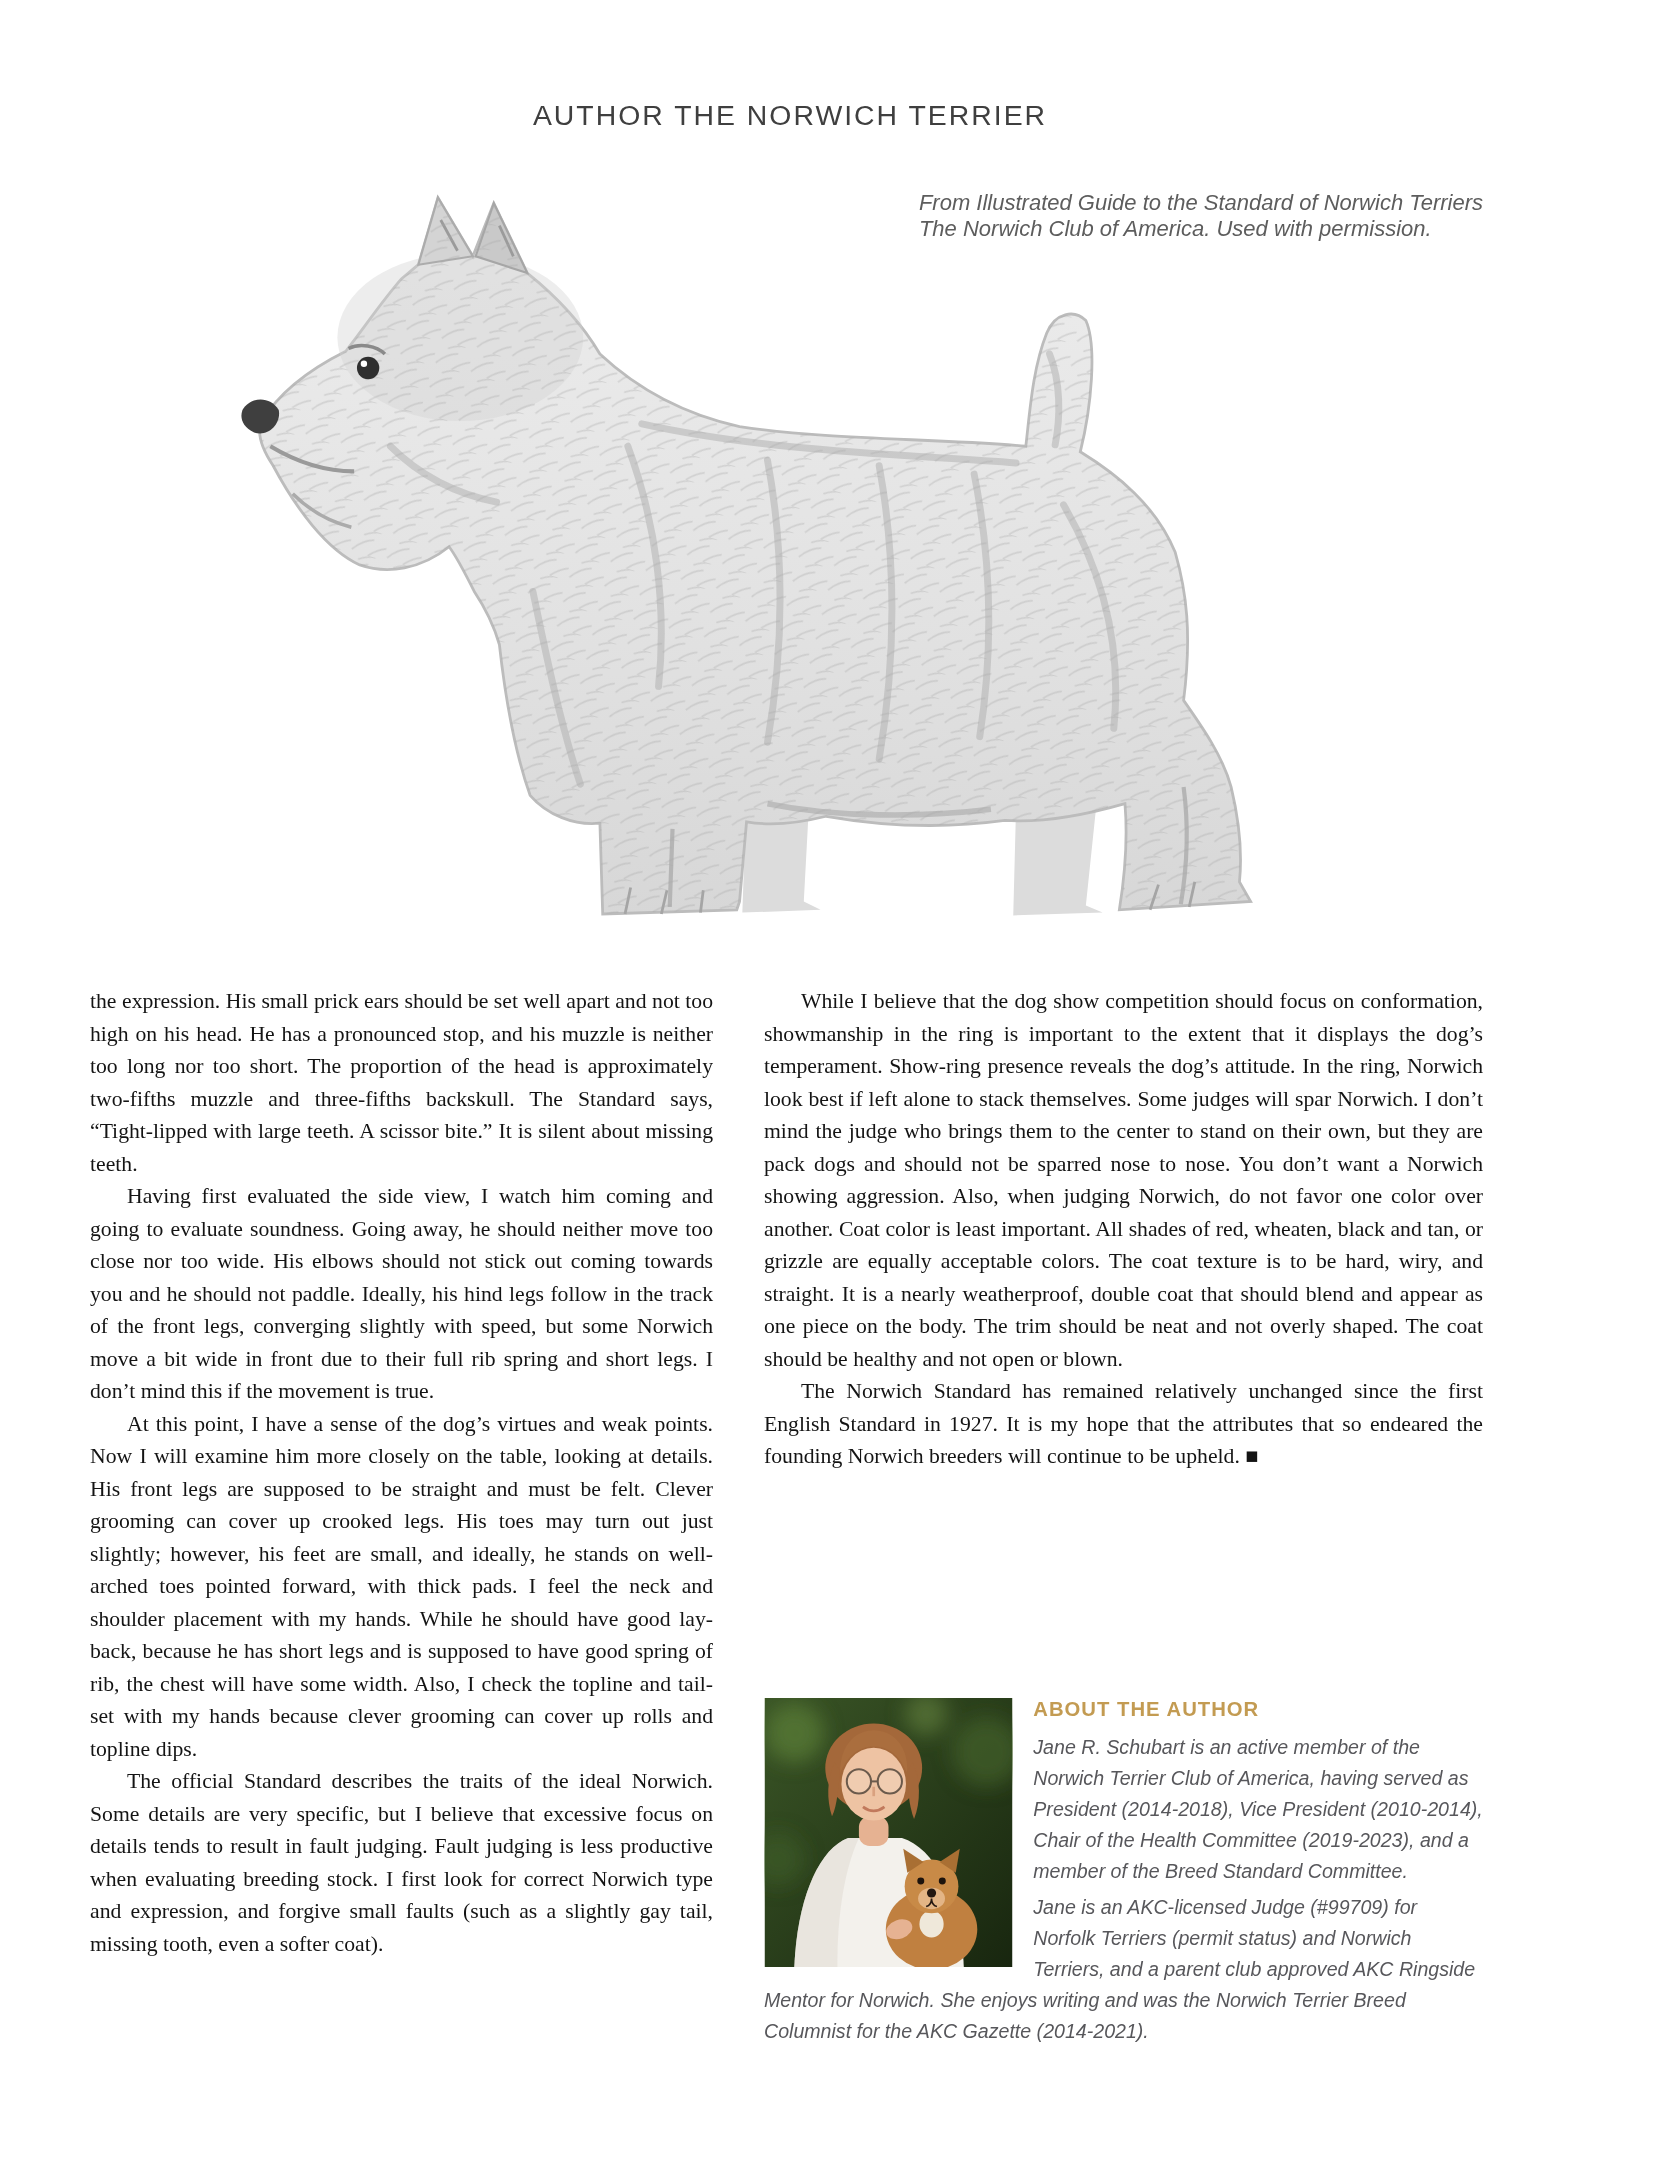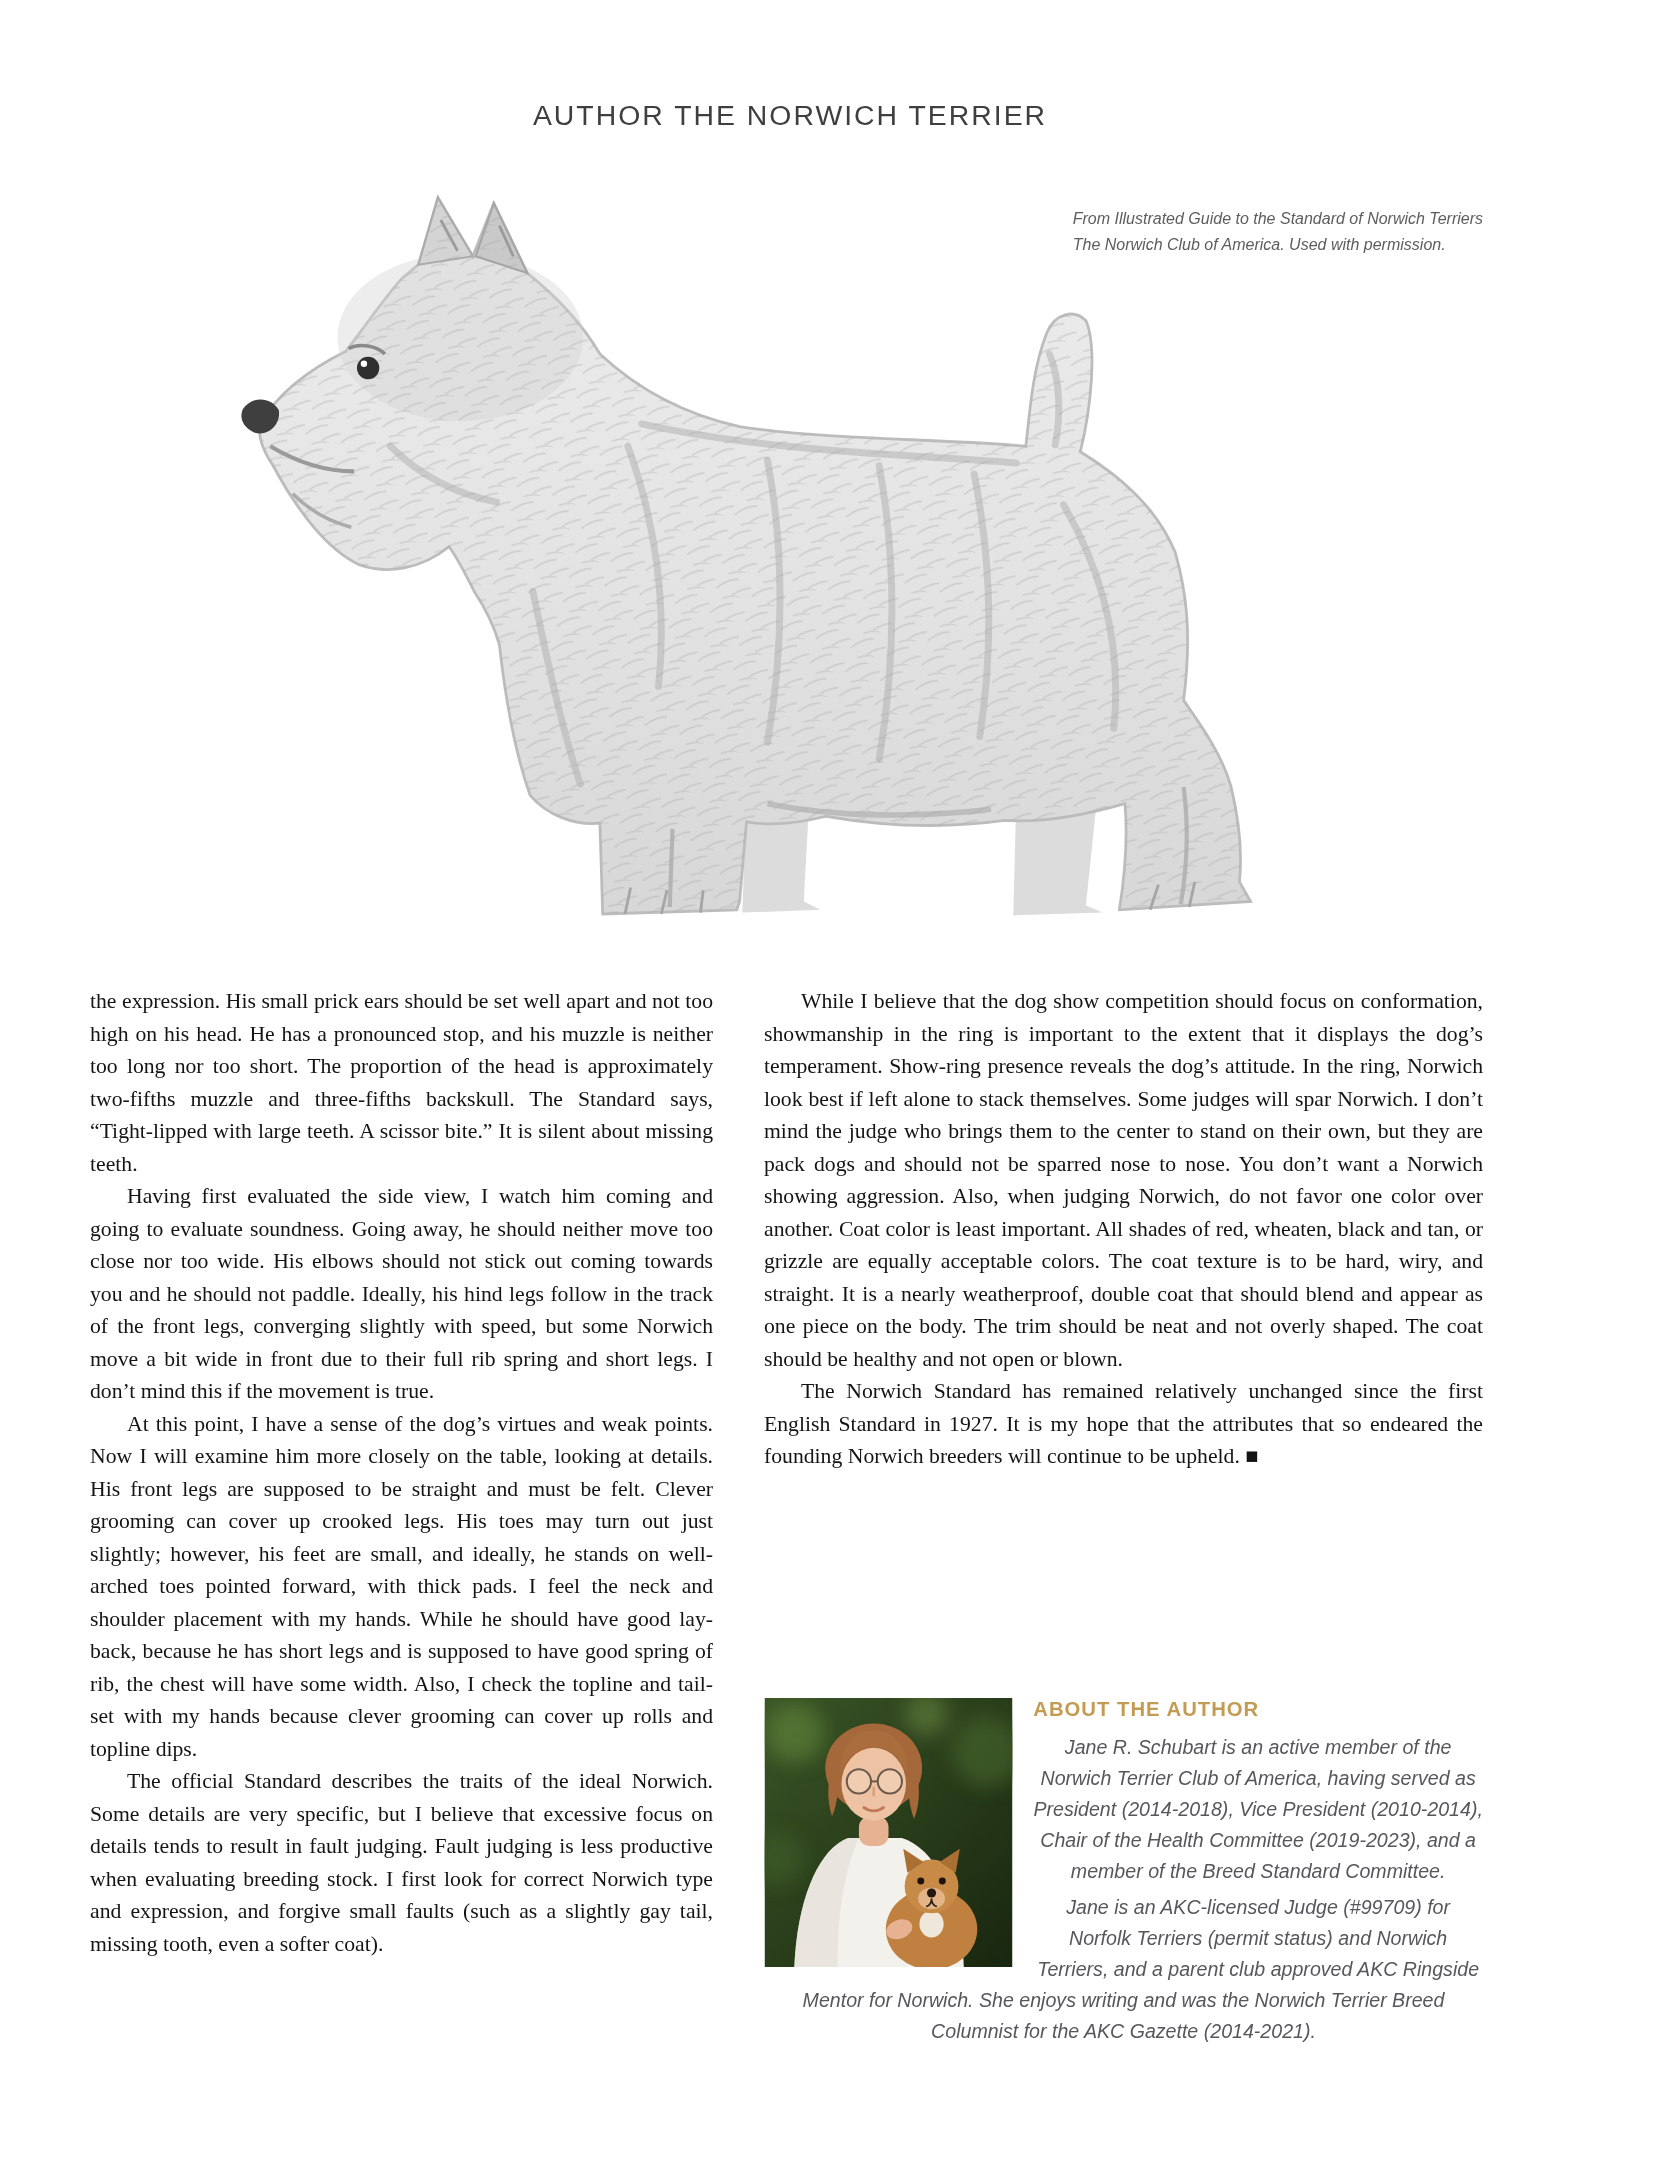--- a/index.html
+++ b/index.html
@@ -14,23 +14,22 @@
     text-align:center;
     font-family:"Liberation Sans", sans-serif;
     font-weight:400; font-size:28.4px; letter-spacing:2px;
     color:#3f3f3f;
   }
 
   .credit {
     position:absolute; top:190px; right:193px;
     font-family:"Liberation Sans", sans-serif;
     font-style:italic; font-weight:400;
-    font-size:16px; line-height:26px; color:#5d5d5d;
+    font-size:22px; line-height:26px; color:#5d5d5d;
     text-align:left;
-    margin-top:16px;
   }
 
   .illustration { position:absolute; top:171px; left:181px; width:1159px; height:792px; }
   .illustration svg { width:100%; height:100%; display:block; }
 
   .col {
     position:absolute; top:985px;
     font-size:21.7px; line-height:32.5px; text-align:justify;
     color:#141414;
   }
@@ -47,21 +46,21 @@
     float:left; width:249px; height:269px;
     margin:4.1px 20.3px 9.5px 0;
   }
   .author-photo svg { width:100%; height:100%; display:block; }
   .about h2 {
     color:#c39b52; font-size:20.3px; font-weight:bold;
     letter-spacing:1px; padding-top:4.1px; margin-bottom:10.8px;
   }
   .about p {
     font-style:italic; font-size:19.6px; line-height:31px;
-    color:#57575b; margin-bottom:5.4px; text-align:center;
+    color:#57575b; margin-bottom:5.4px; text-align:left;
   }
 </style>
 </head>
 <body>
 
 <div class="page">
 
   <h1 class="title">AUTHOR THE NORWICH TERRIER</h1>
 
   <div class="credit">

